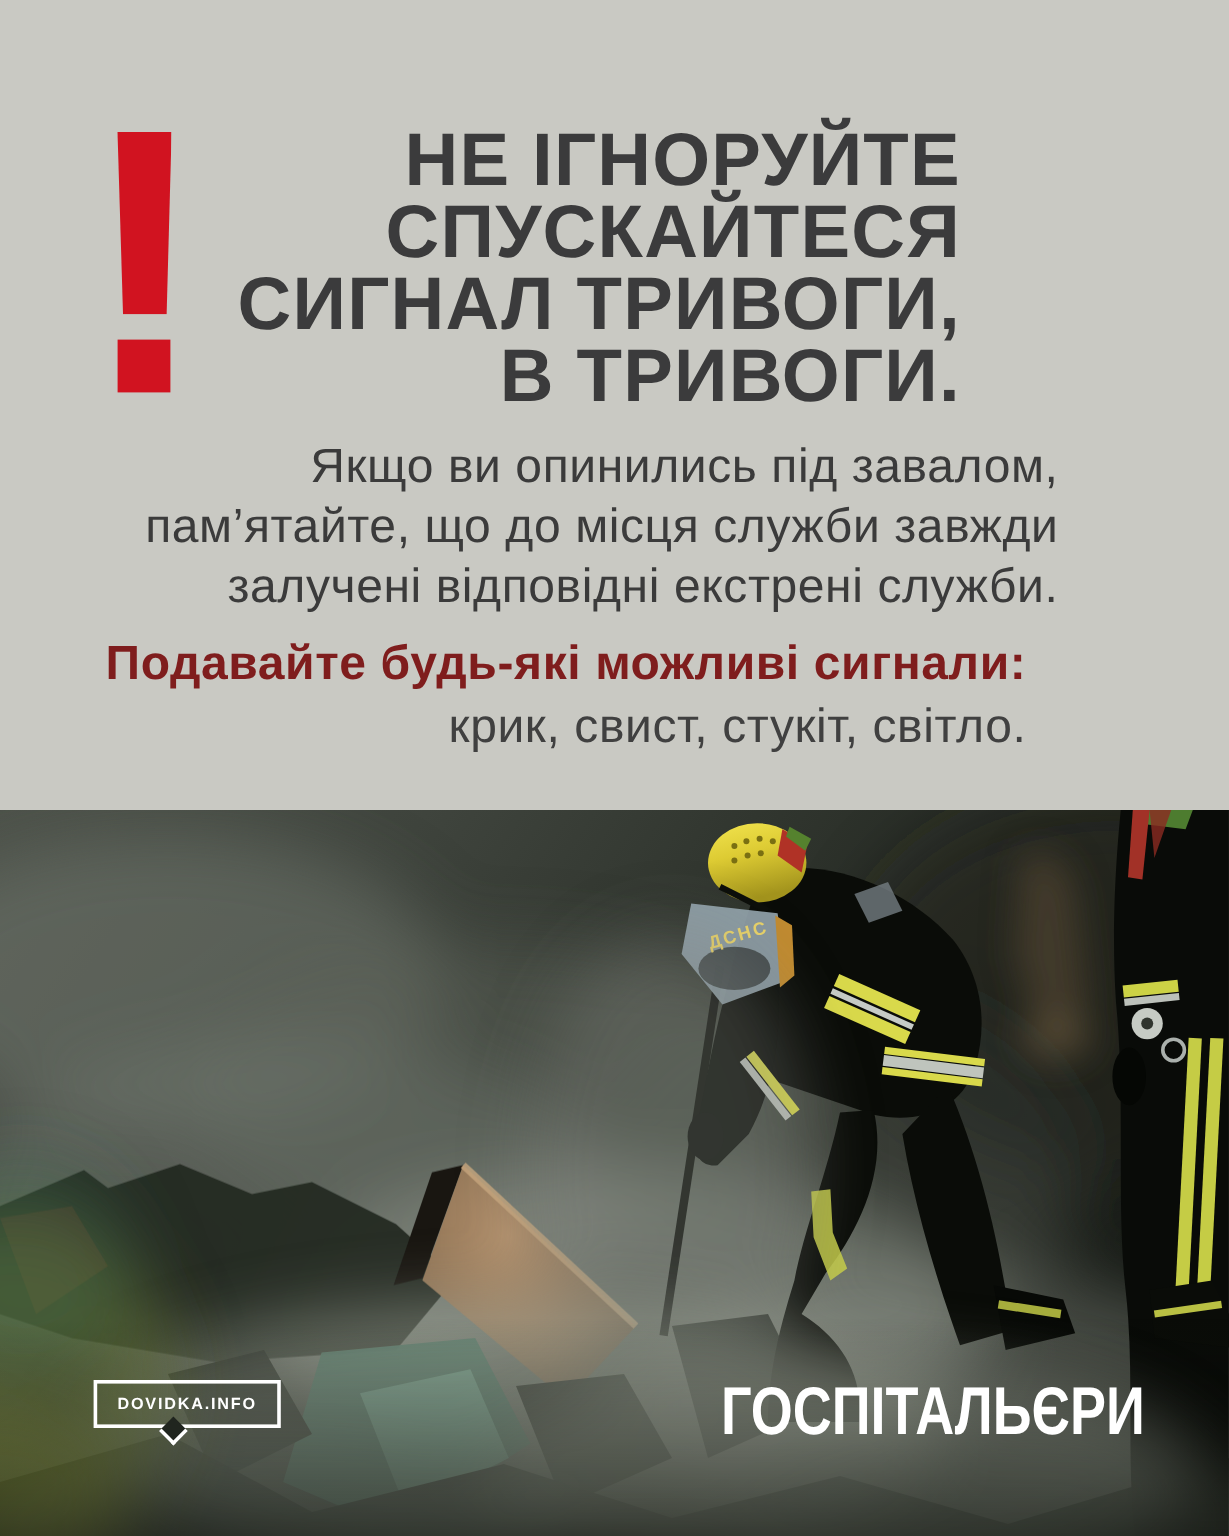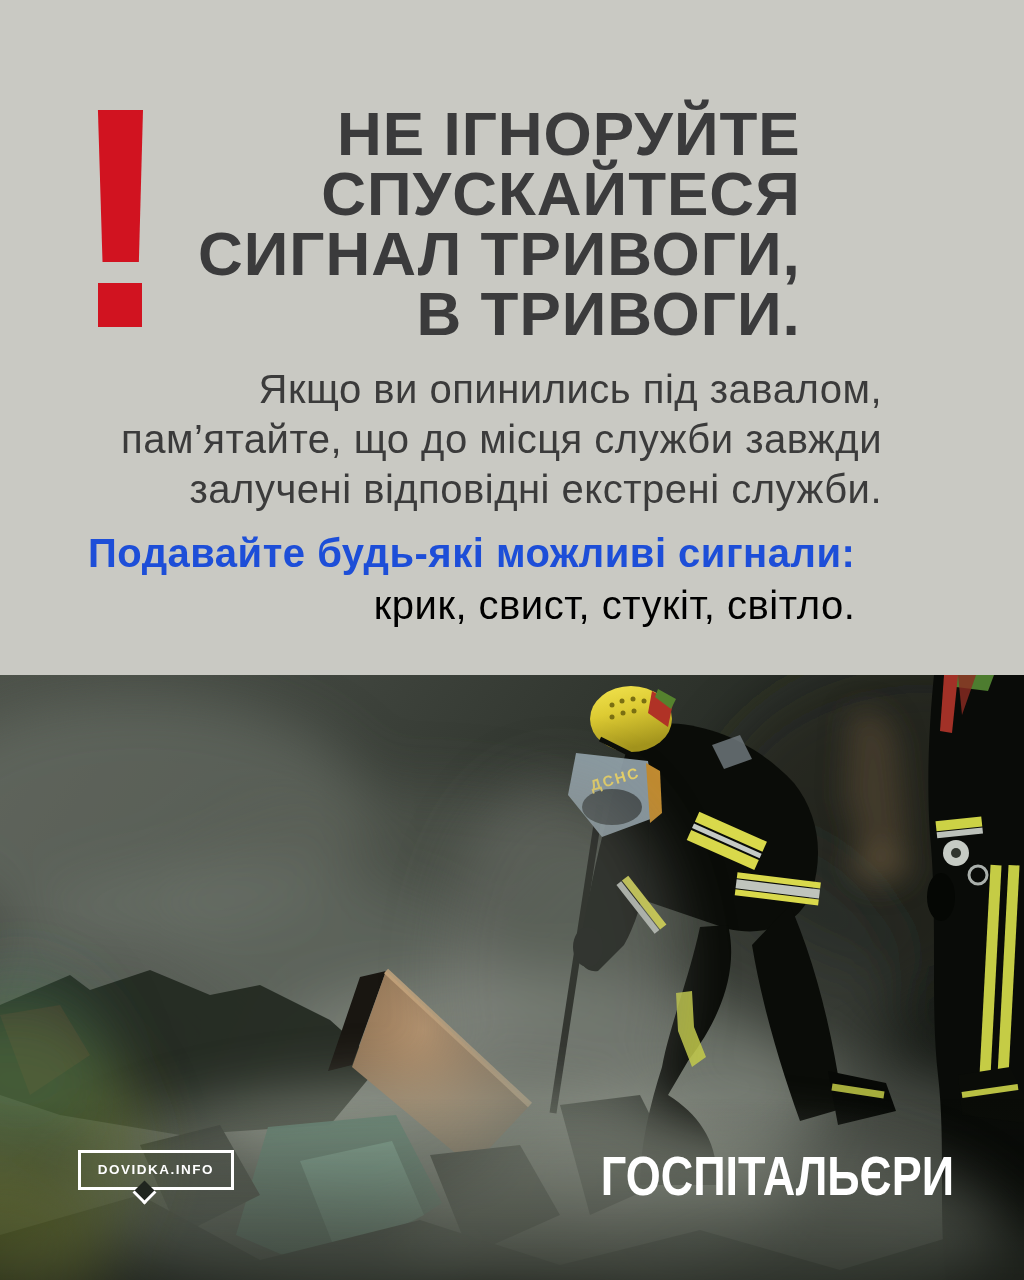--- a/index.html
+++ b/index.html
@@ -15,22 +15,22 @@
               clip-path:polygon(2% 0, 100% 0, 91% 100%, 12% 100%); }
   .excl-dot { width:44px; height:44px; background:#d11320; margin:21px 0 0 1px; }
 
   .headline { position:absolute; left:186px; top:104px; color:#3b3b3c;
               font-size:62px; line-height:60px; font-weight:700; letter-spacing:1px; }
 
   .body-par { position:absolute; left:76px; top:364px; color:#3b3b3b;
               font-size:40px; line-height:50px; font-weight:400; letter-spacing:0.5px;margin-left:33px; }
 
   .signals { position:absolute; left:76px; top:527px; font-size:40px; line-height:52px; letter-spacing:0.5px; }
-  .signals-head { color:#1d4ed8; font-weight:700; }
-  .signals-list { color:#000000; font-weight:400; }
+  .signals-head { color:#7f1d1d; font-weight:700; }
+  .signals-list { color:#404040; font-weight:400; }
 
   
   .photo { position:absolute; left:0; top:675px; width:1024px; height:605px; overflow:hidden; background:#23271f; }
   .photo svg { display:block; width:1024px; height:605px; }
 
   
   .dovidka { position:absolute; left:78px; top:1150px; width:156px; height:40px;
              border:3px solid #ffffff; color:#ffffff; text-align:center;
              font-size:13.5px; font-weight:700; letter-spacing:1.5px; line-height:33px; }
   .dovidka-tail { position:absolute; left:55px; top:31px; width:17px; height:17px;

